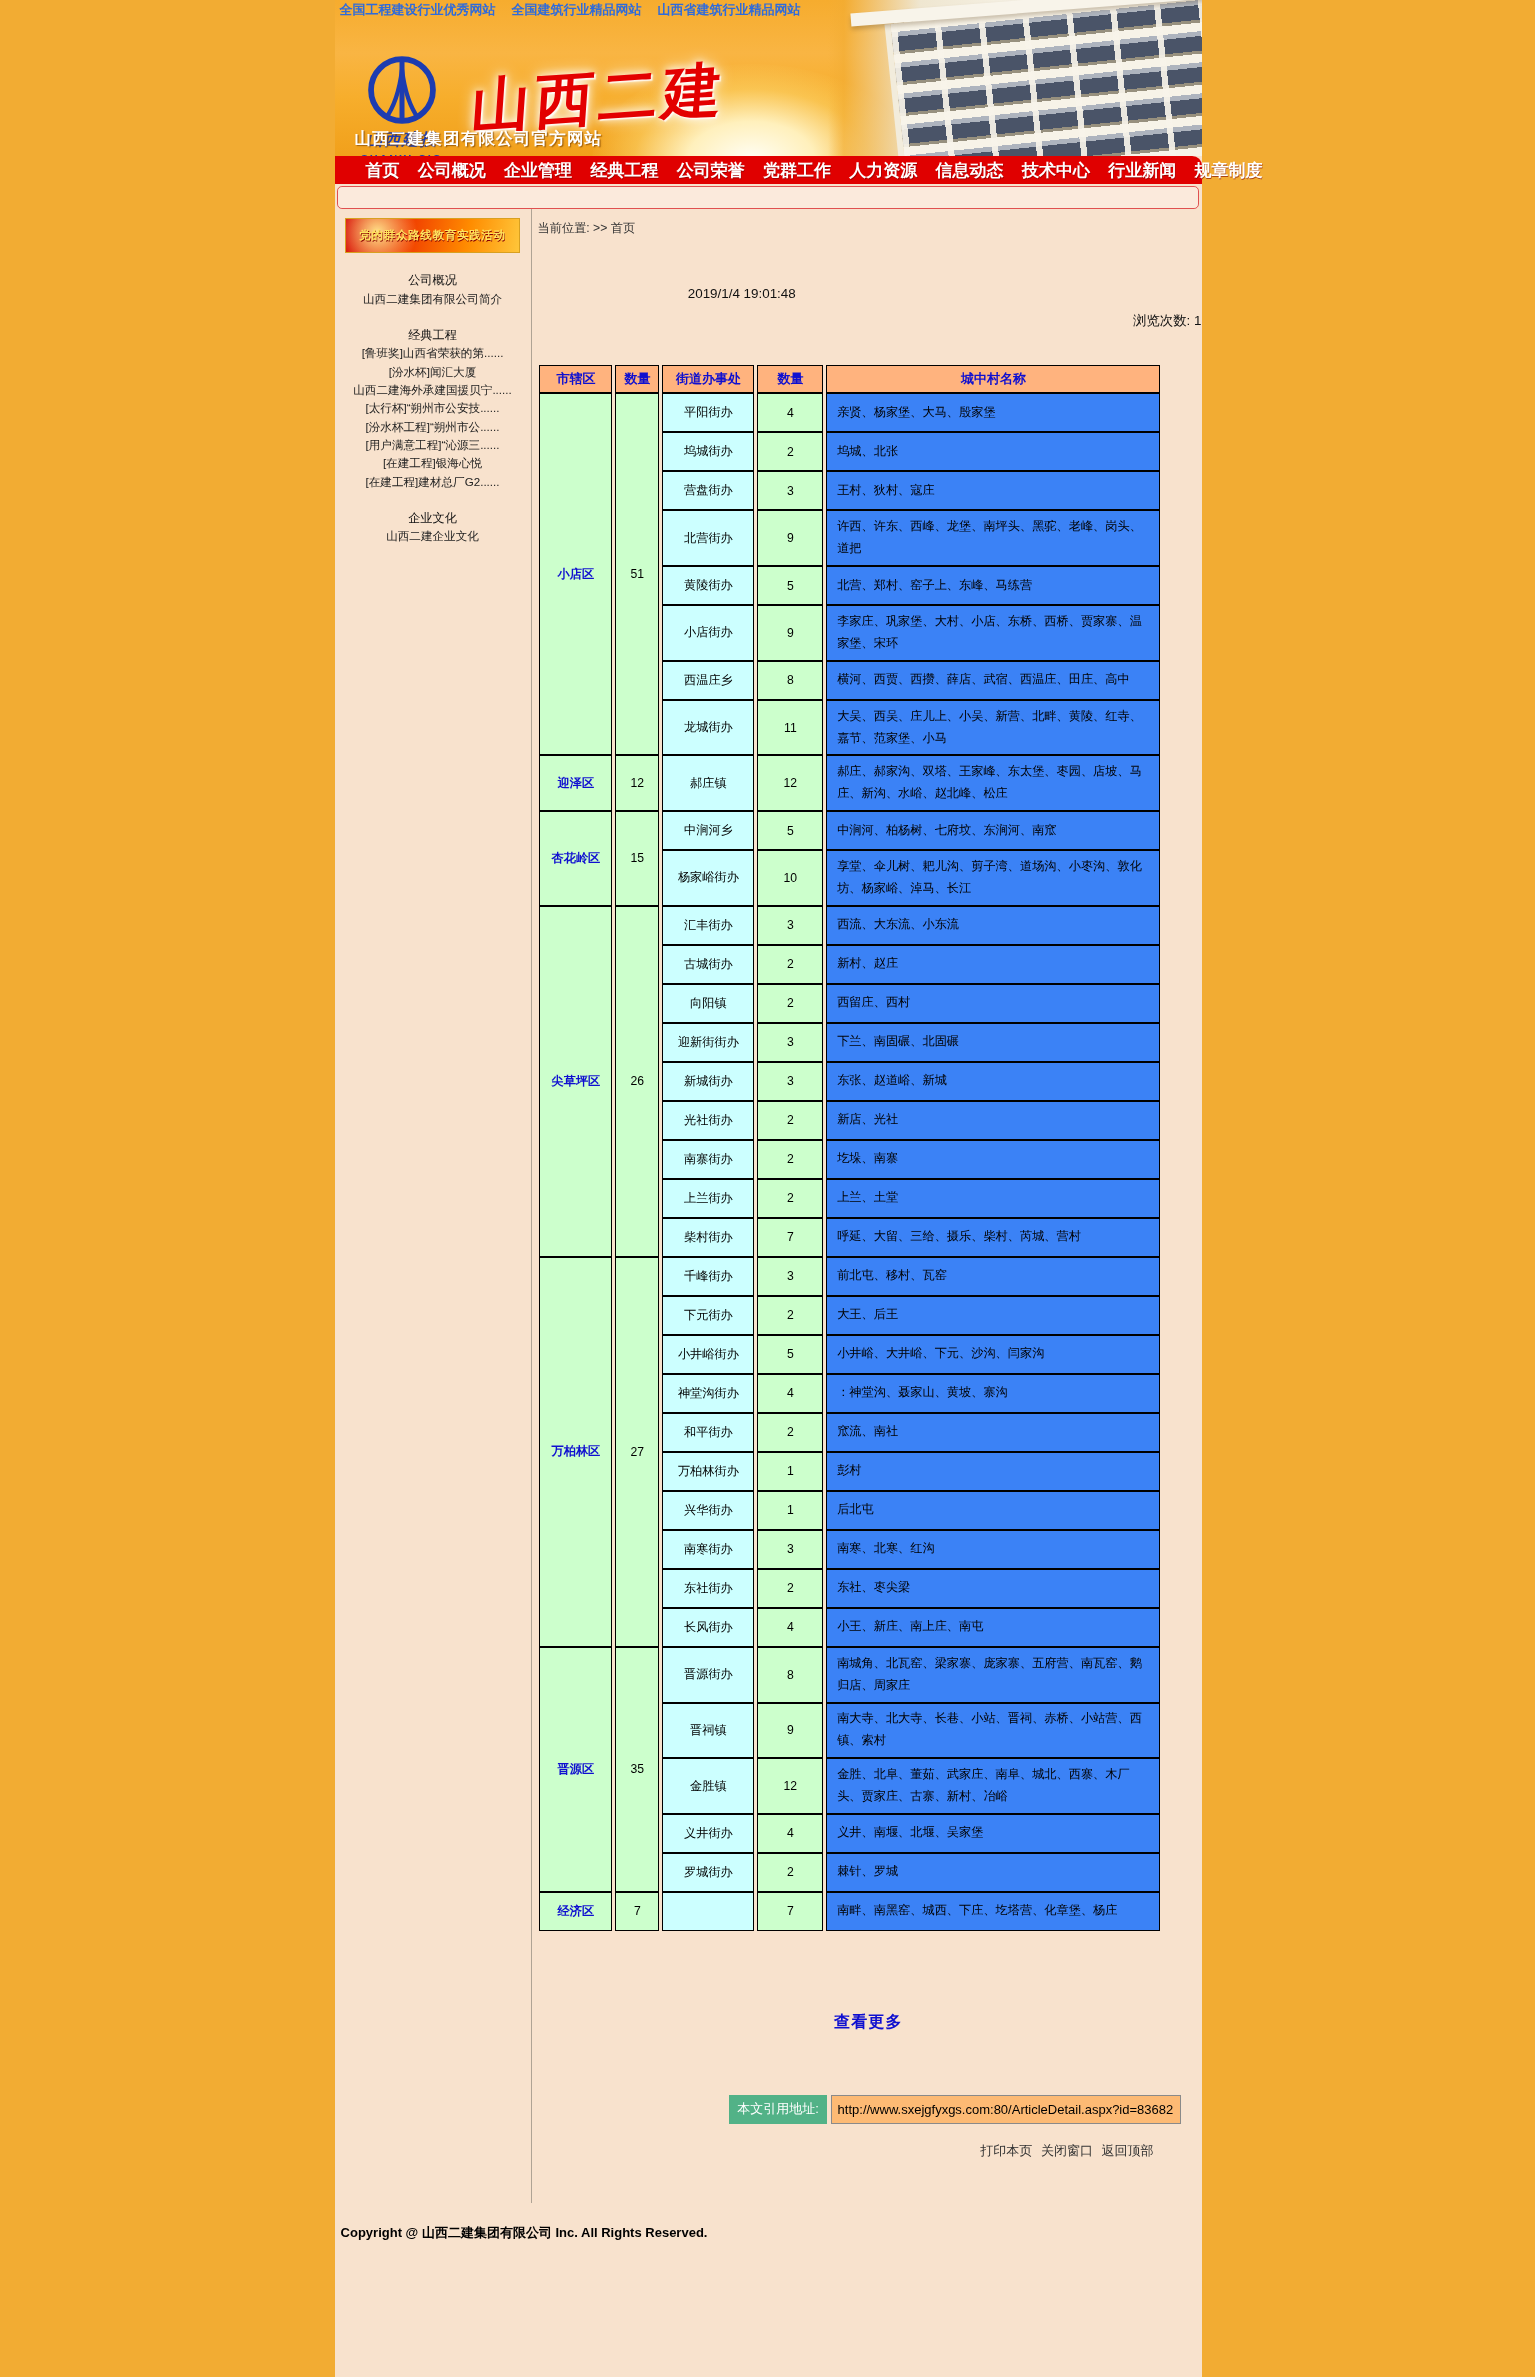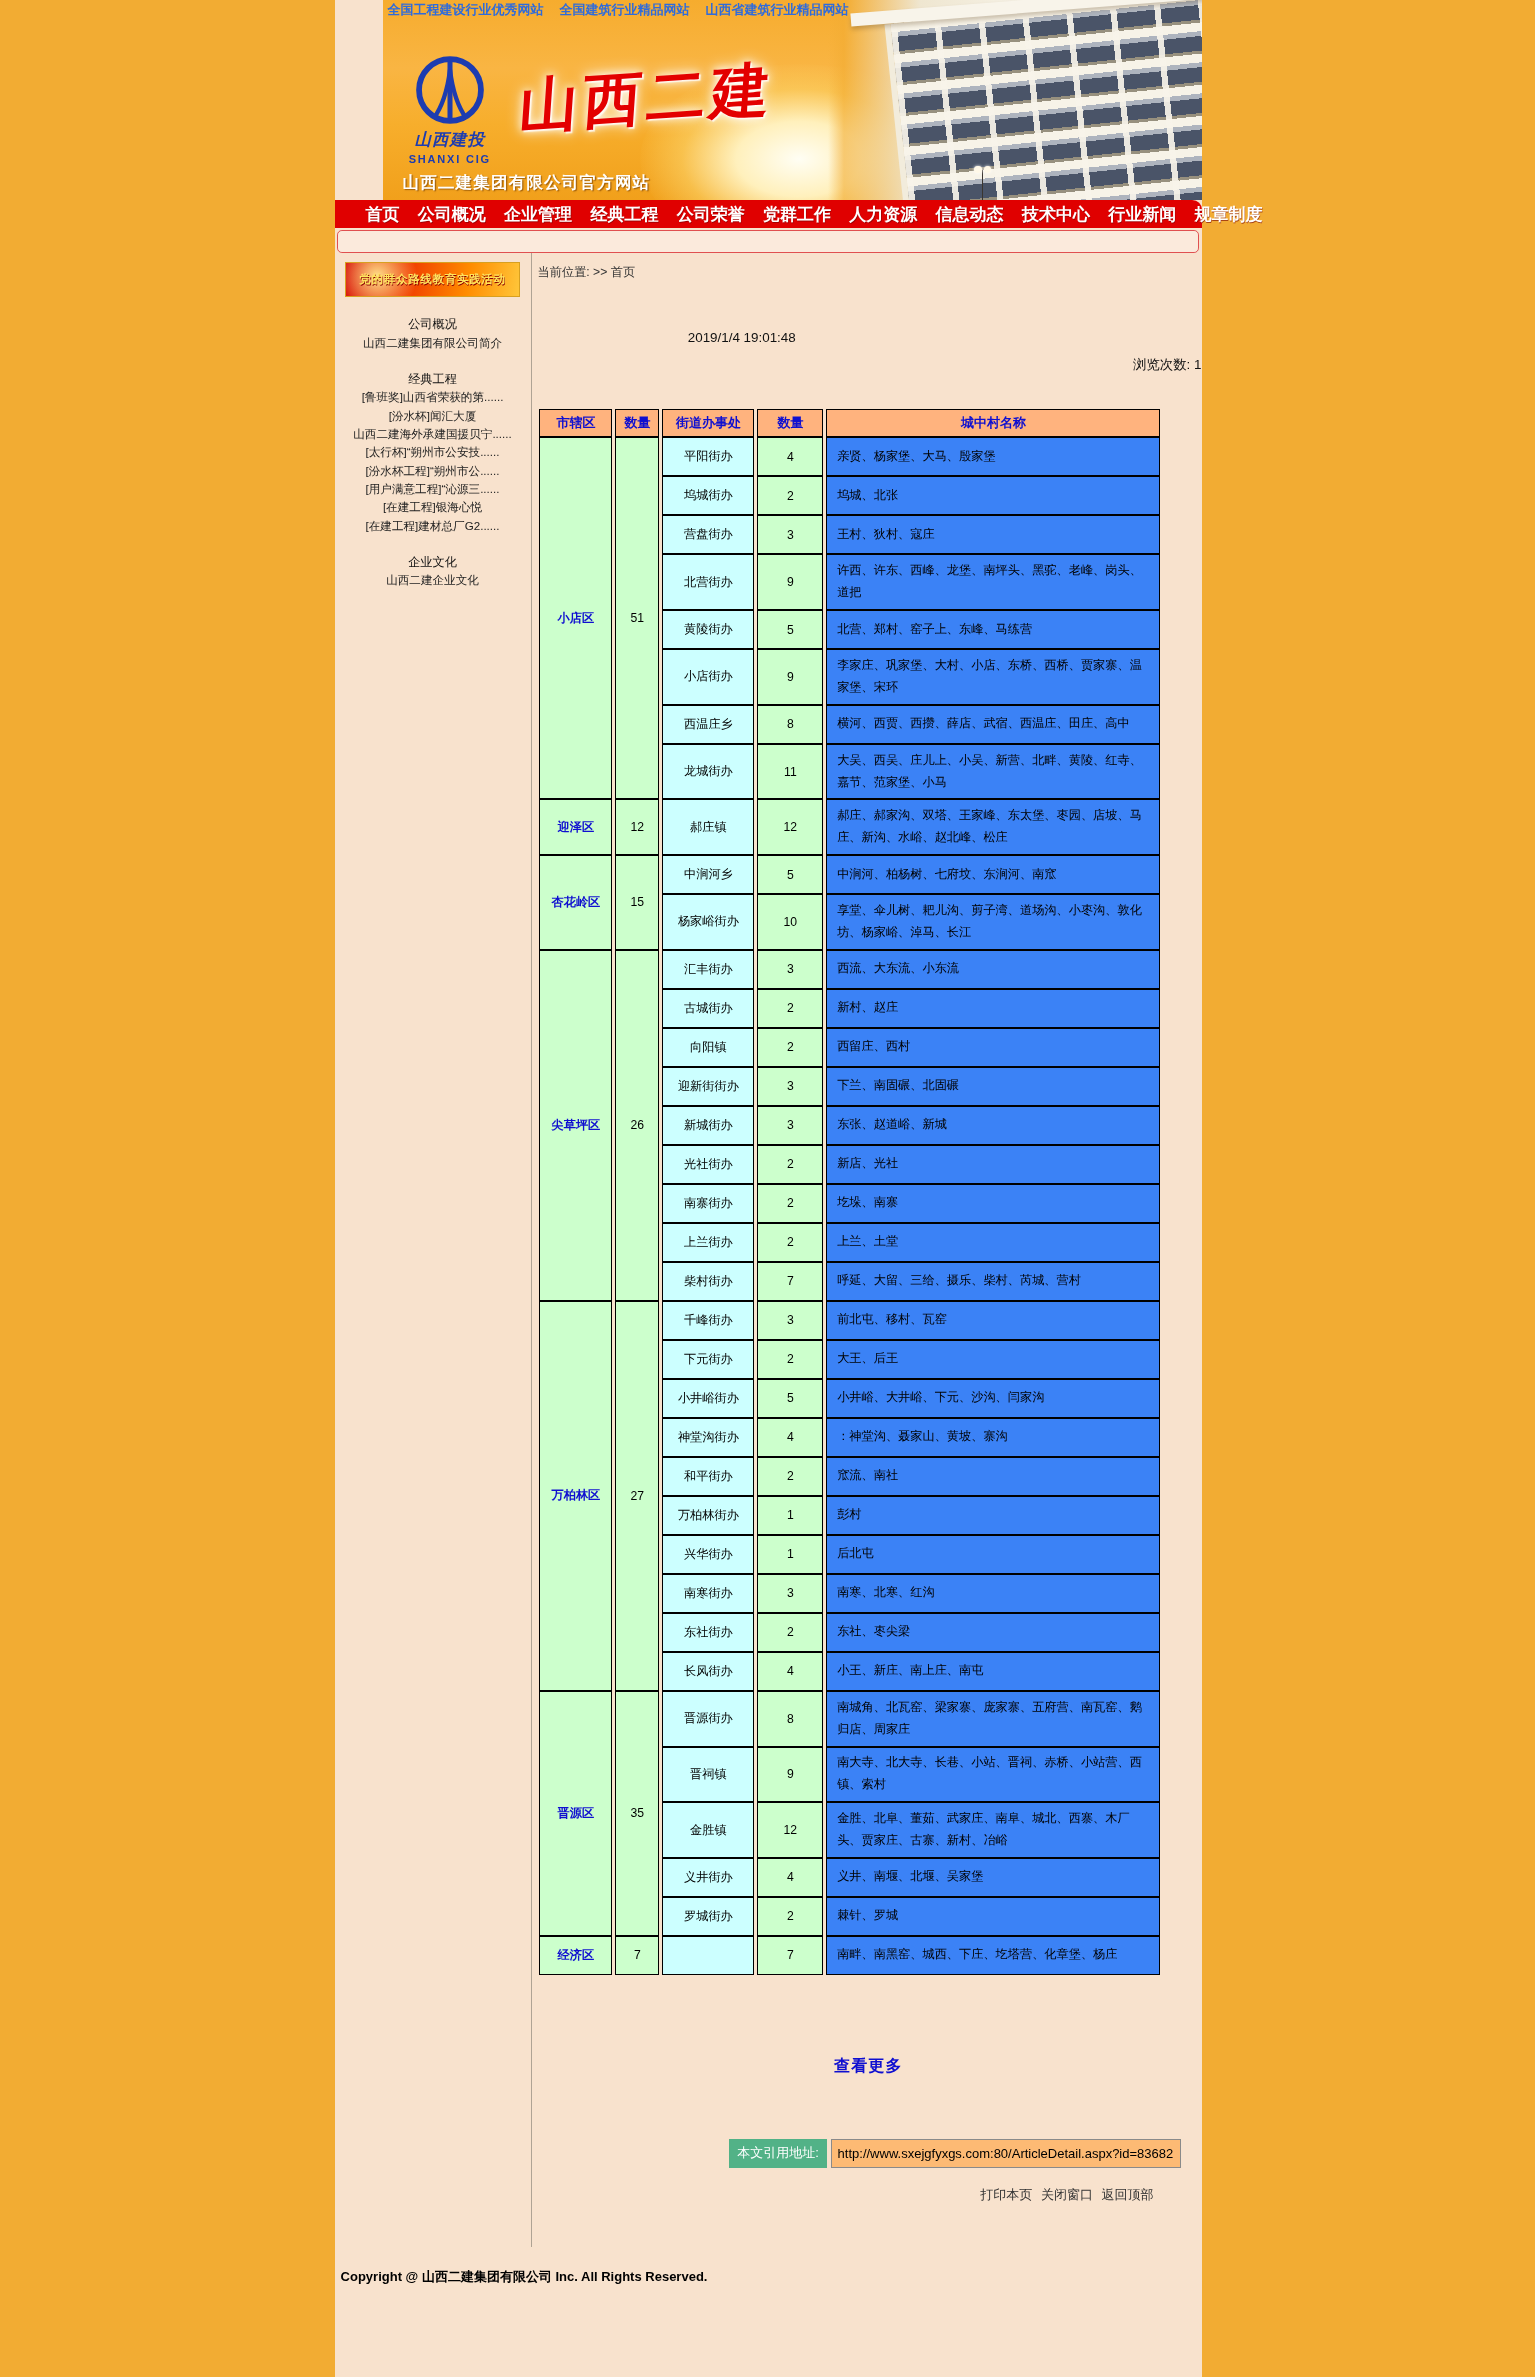--- a/index.html
+++ b/index.html
@@ -1,22 +1,22 @@
 <!DOCTYPE html>
 <html style="font-size:9.8px"><head>
 <meta charset="utf-8">
 <style>
   * { margin:0; padding:0; box-sizing:border-box; }
   html,body { width:1536px; }
   body { background:#F2AC33; font-family:"Liberation Sans", sans-serif; }
   .content-col { width:867px; margin:0 auto; background:#F8E2CD; position:relative; min-height:2377px; }
 
   
-  .hdr { position:relative; height:200px; overflow:hidden;
-         background:linear-gradient(180deg,#F6AC2E 0%,#F9B543 34%,#F7AE2C 62%,#F1A01B 100%);margin-left:48px; }
+  .hdr { position:relative; height:156px; overflow:hidden;
+         background:linear-gradient(180deg,#F6AC2E 0%,#F9B543 34%,#F7AE2C 62%,#F1A01B 100%); }
   .toplinks { position:absolute; top:1.2px; left:4.9px; z-index:6; white-space:nowrap; }
   .toplinks a { color:#2F6BDB; font-weight:bold; font-size:13px; text-decoration:none; margin-right:16px; }
   .sun { position:absolute; left:257px; top:64px; width:318px; height:190px; border-radius:50%;
          background:radial-gradient(ellipse at center,#FFFEF4 0%,#FFF0BC 28%,rgba(252,214,110,.55) 52%,rgba(242,172,51,0) 72%); }
   .logo { position:absolute; left:18.3px; top:54px; width:98px; text-align:center; }
   .logo svg { width:72px; height:72px; }
   .logo-cn { color:#1D3CB0; font-weight:bold; font-size:16.5px; letter-spacing:1.2px; font-style:italic; margin-top:1.2px; }
   .logo-en { color:#1D3CB0; font-size:11px; letter-spacing:1.8px; margin-top:1.8px; font-weight:bold; }
   .brand { position:absolute; left:136px; top:59px; font-size:59px; font-weight:900; color:#E30000;
            transform:rotate(-4deg) skewX(-8deg); letter-spacing:4.9px; z-index:5;

